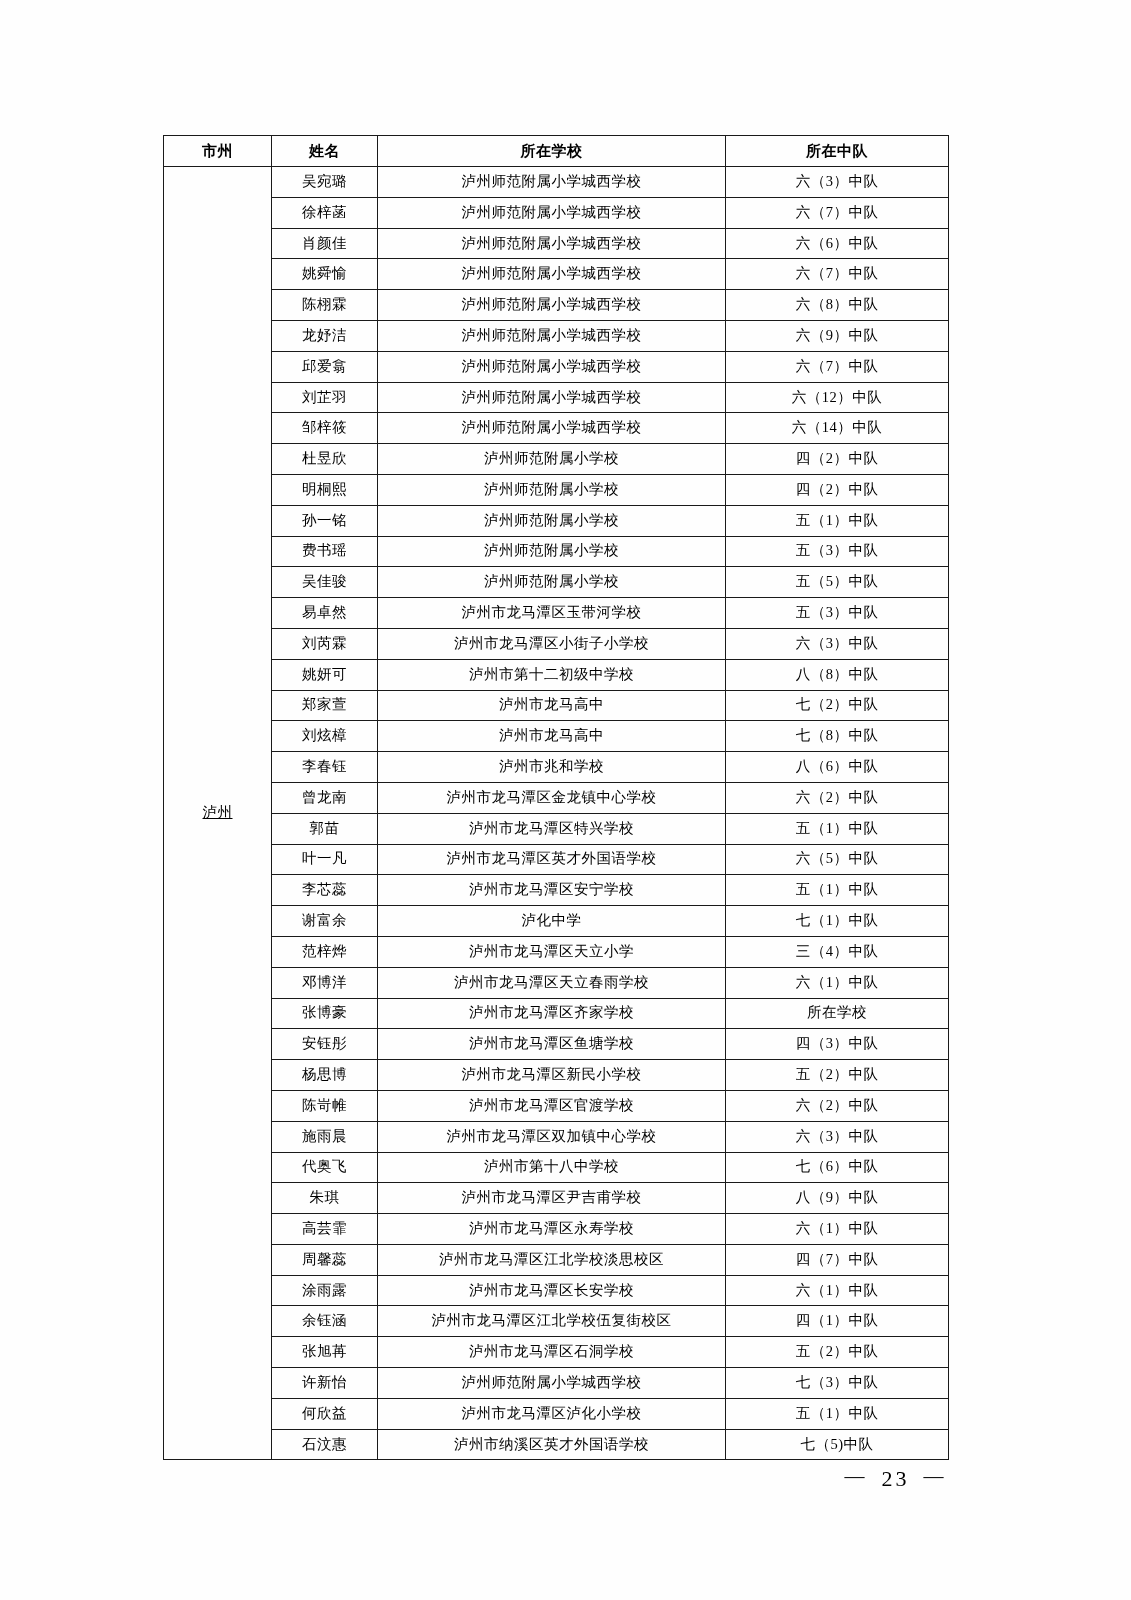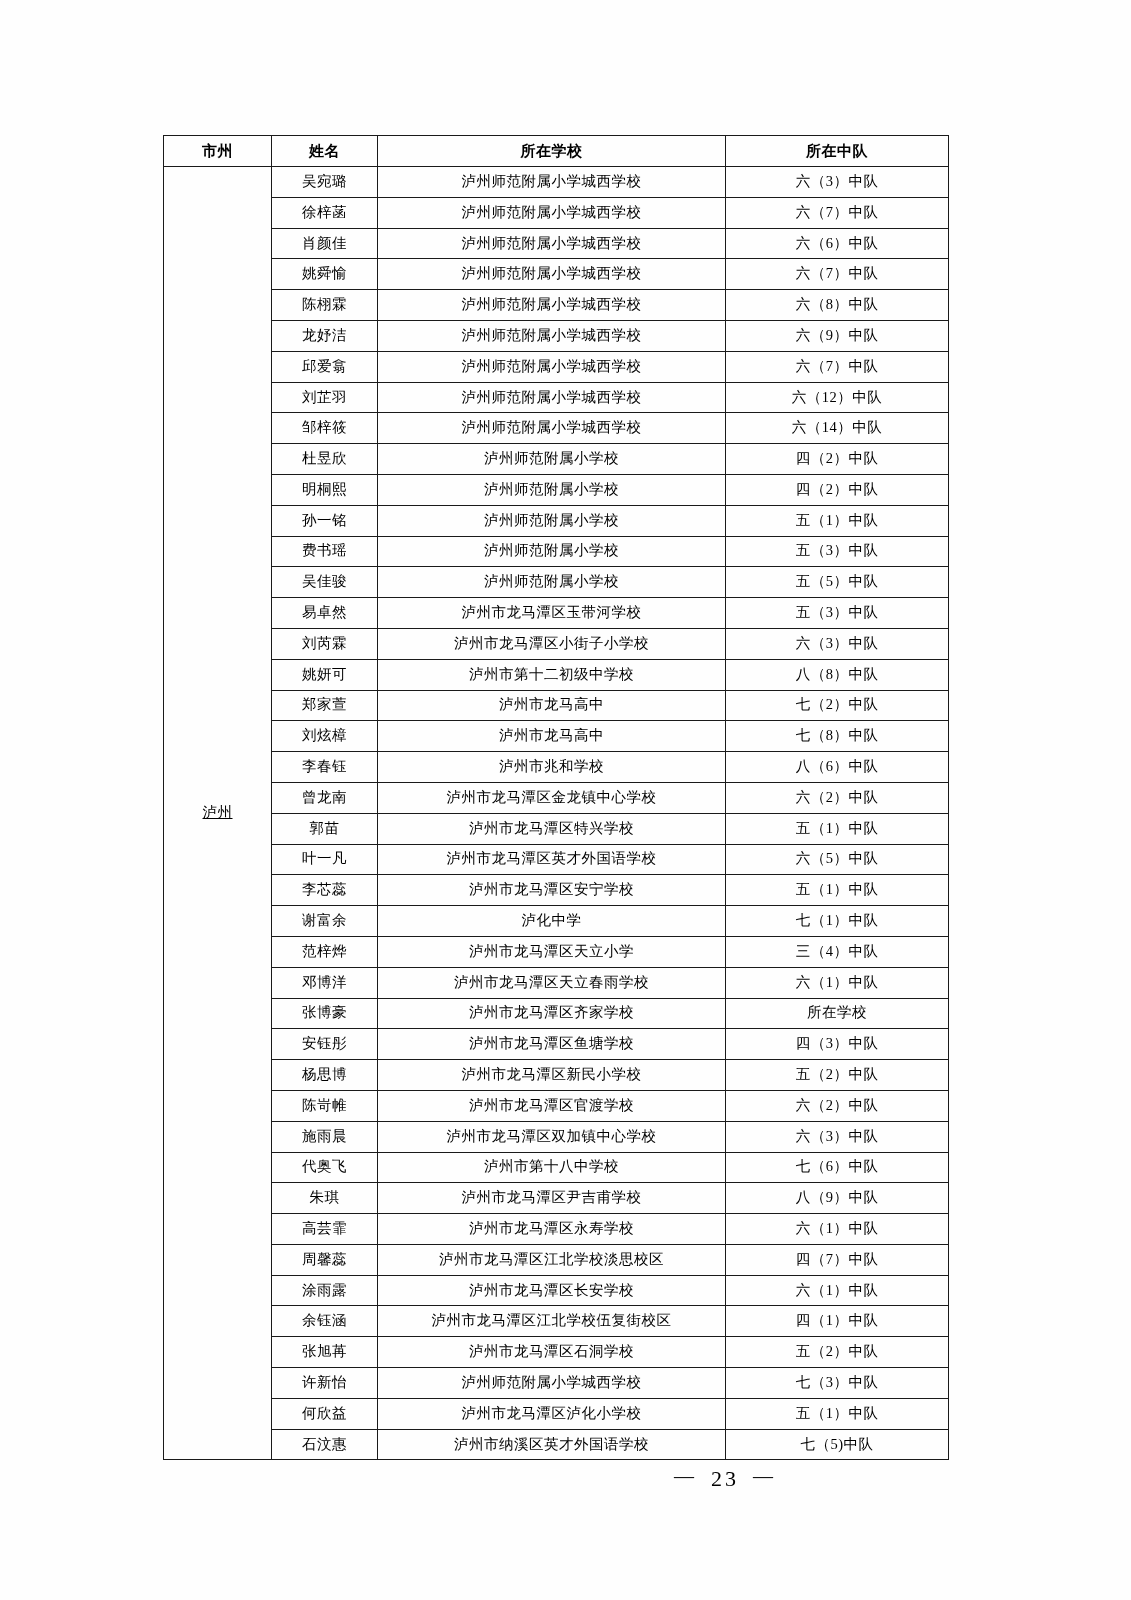--- a/index.html
+++ b/index.html
@@ -58,20 +58,21 @@
     font-weight: bold;
     font-size: 17px;
     letter-spacing: 2px;
     text-decoration: underline;
   }
   .page-number {
     position: absolute;
     left: 0;
     top: 1466px;
     width: 1131px;
+    text-align: center;
     font-size: 22px;
     font-family: "Liberation Serif", "DejaVu Serif", serif;
     letter-spacing: 3px;
   }
   .page-number .dash {
     font-size: 20px;
     padding: 0 14px;
     position: relative;
     top: -3px;
   }

